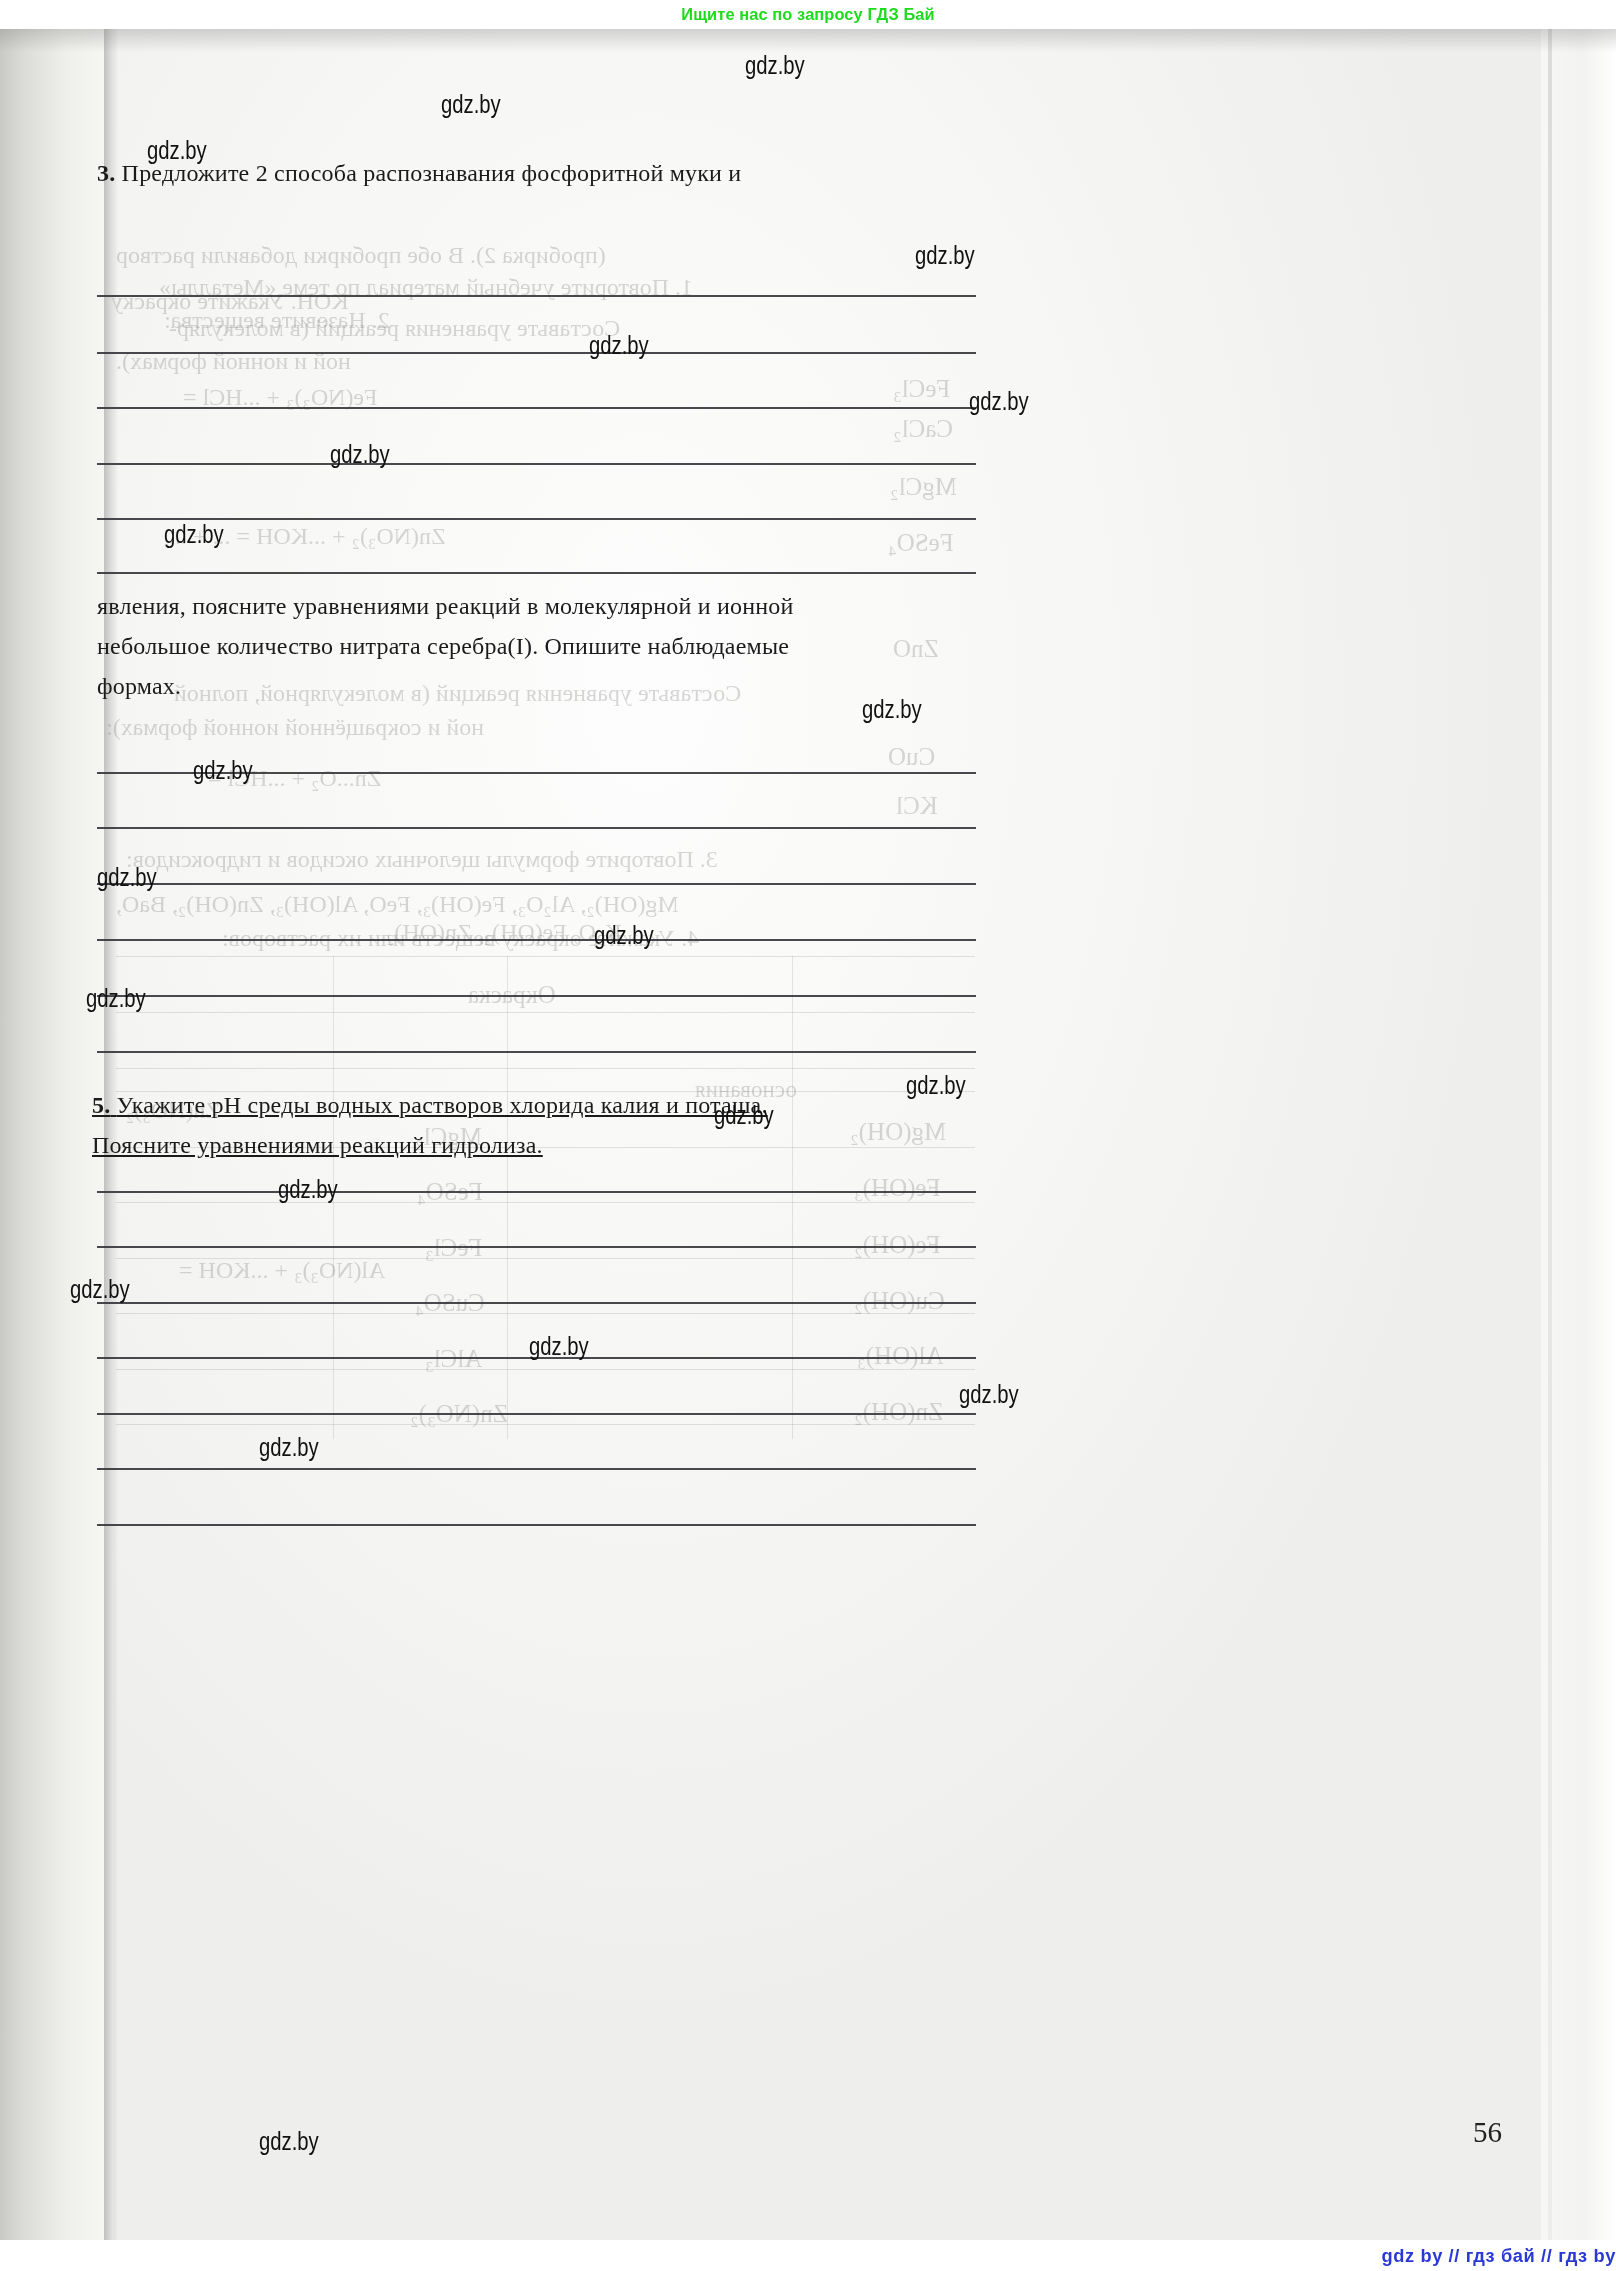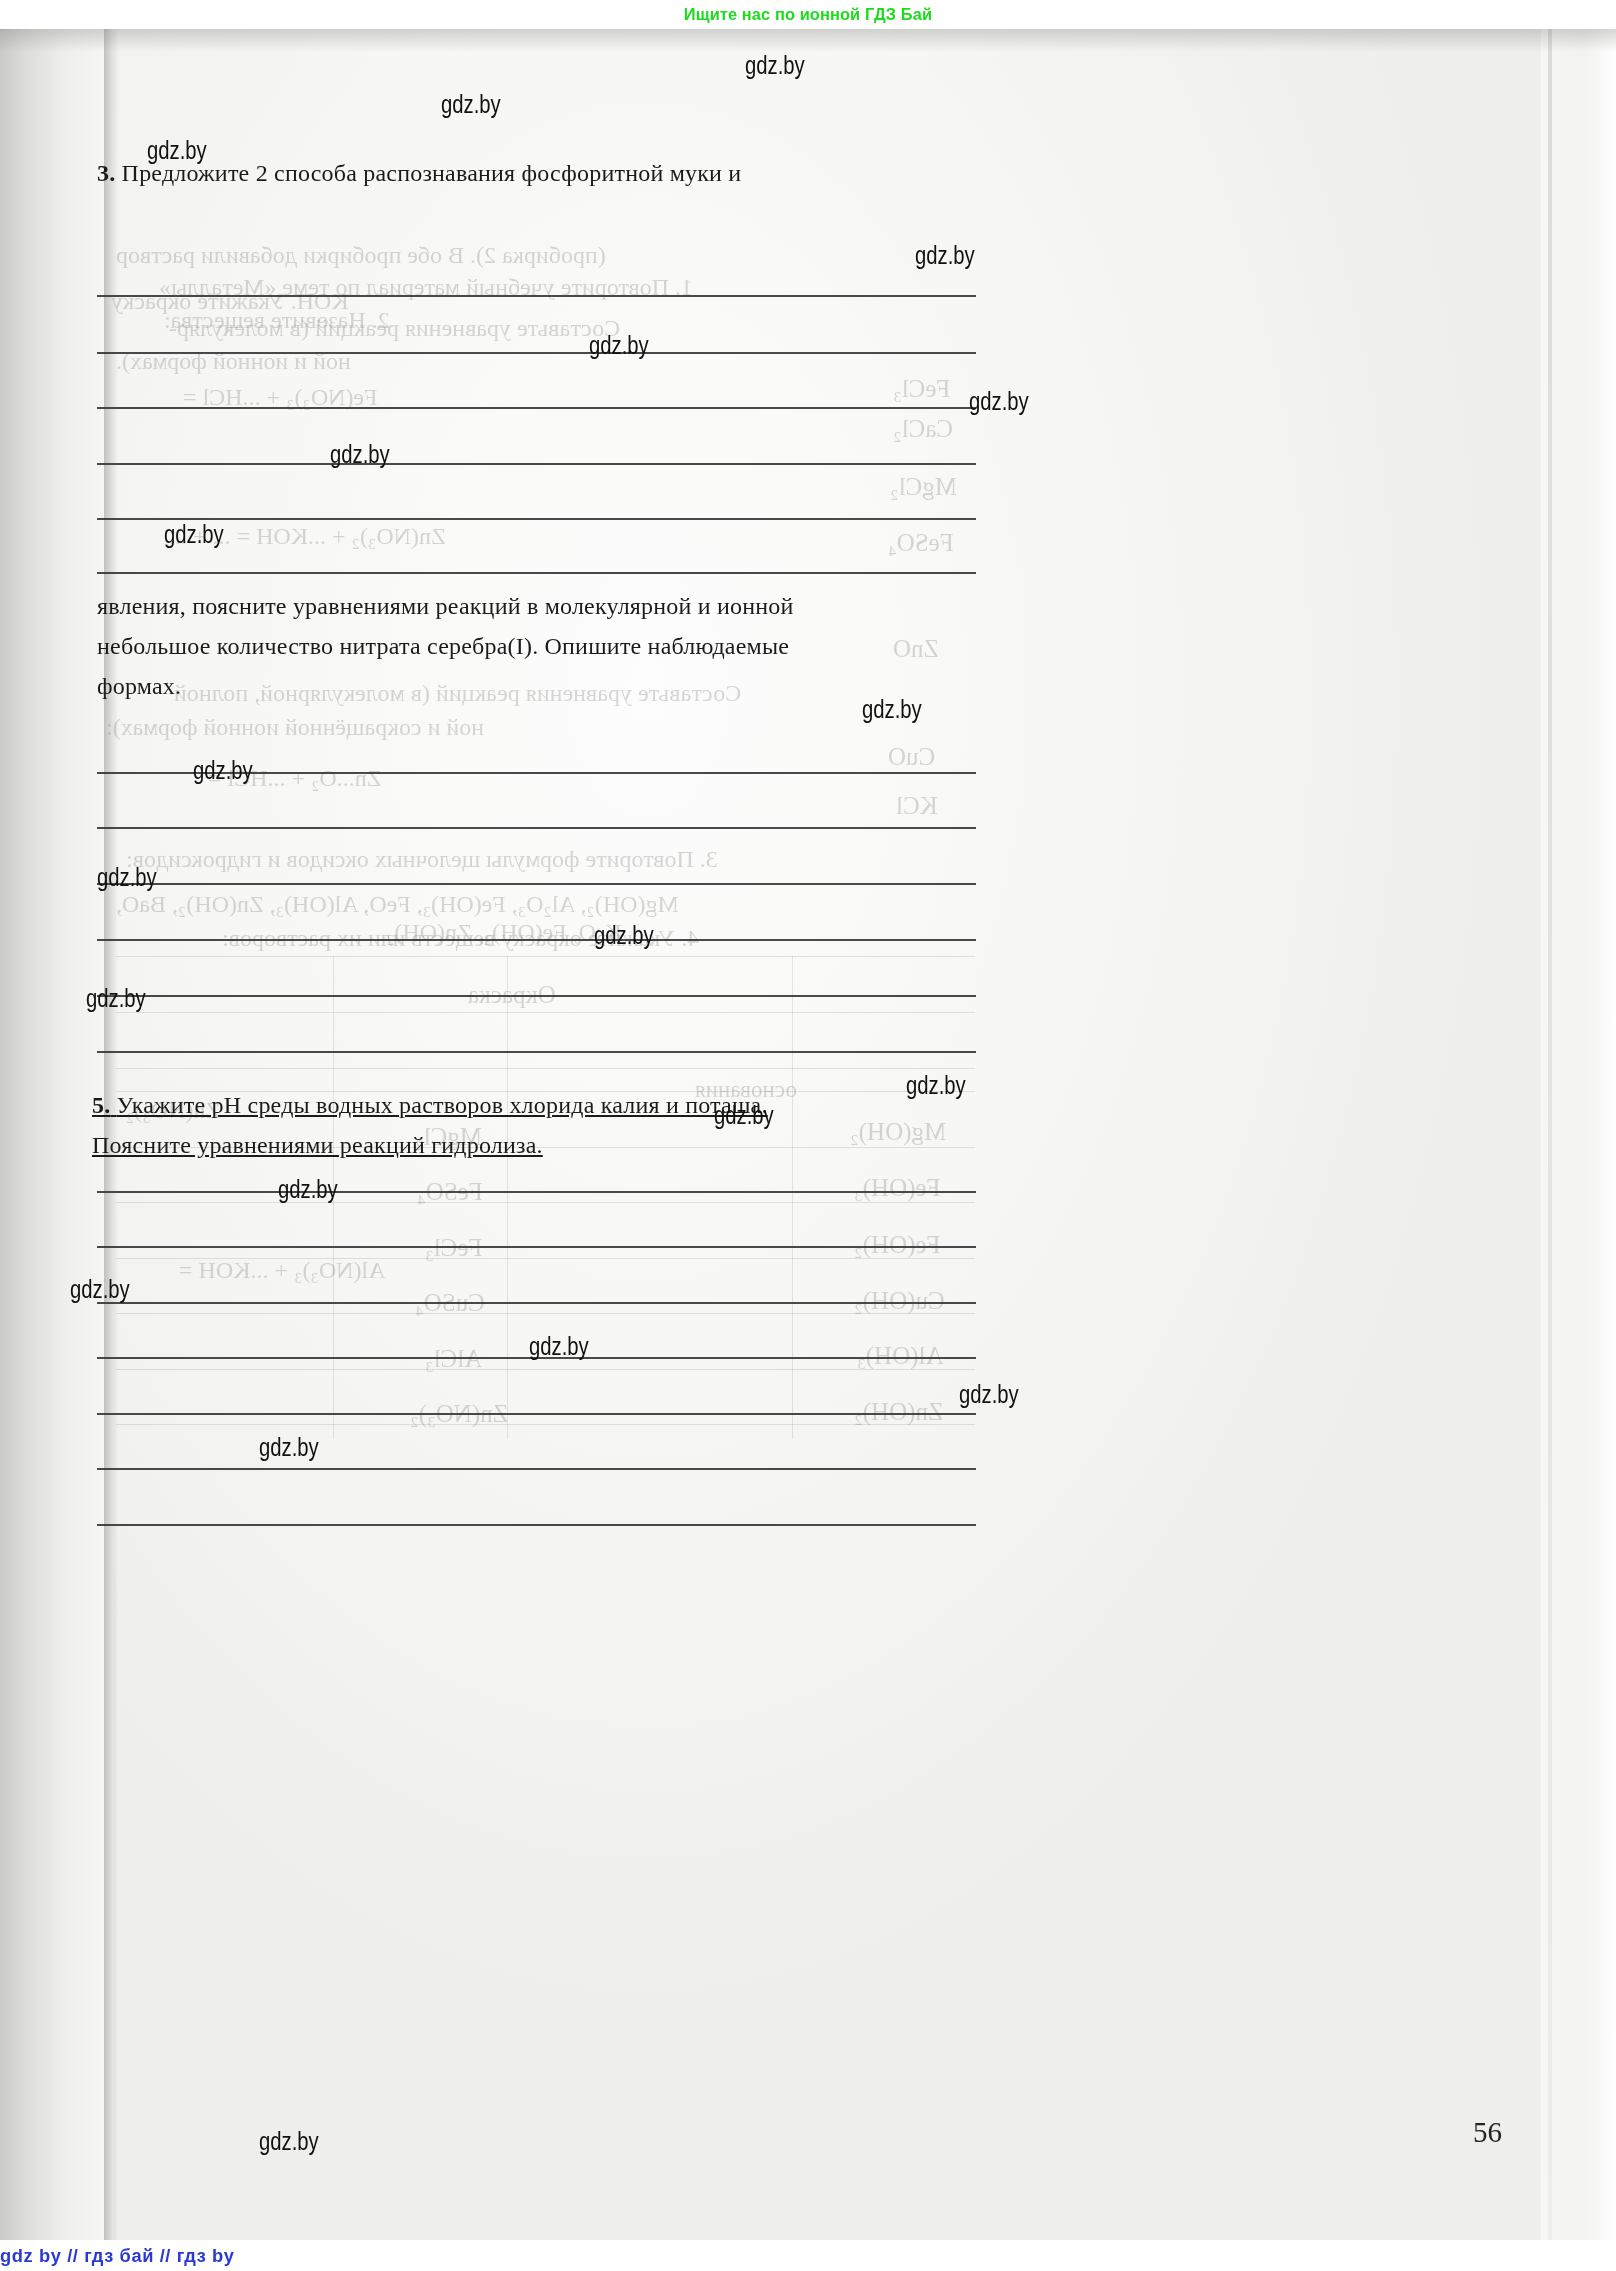--- a/index.html
+++ b/index.html
@@ -22,21 +22,21 @@
     font-size:16.4px;font-weight:600;
     color:#1ddb1d;
     letter-spacing:0.1px;
     white-space:nowrap;
   }
 
   
   #bottom-footer{
     position:absolute;left:0;top:2240px;width:1616px;height:32px;
     background:#ffffff;
-    display:flex;align-items:center;justify-content:flex-start;
+    display:flex;align-items:center;justify-content:flex-end;
   }
   #bottom-footer .ftr-text{
     font-family:"Liberation Sans", sans-serif;
     font-size:18.3px;font-weight:700;
     color:#2a39d6;
     letter-spacing:0.6px;
     white-space:nowrap;
   }
 
   
@@ -133,21 +133,21 @@
     transform:scaleX(.78);
     transform-origin:left center;
     white-space:nowrap;
     pointer-events:none;
   }
 </style>
 </head>
 <body>
 
 <div id="top-banner">
-  <span class="bnr-text">Ищите нас по ионной ГДЗ Бай</span>
+  <span class="bnr-text">Ищите нас по запросу ГДЗ Бай</span>
 </div>
 
 <div id="page-scan">
   <div class="gutter"></div>
   <div class="gutter-edge"></div>
   <div class="right-edge"></div>
   <div class="right-strip"></div>
   <div class="top-shadow"></div>
 
   <div id="showthrough-layer">

